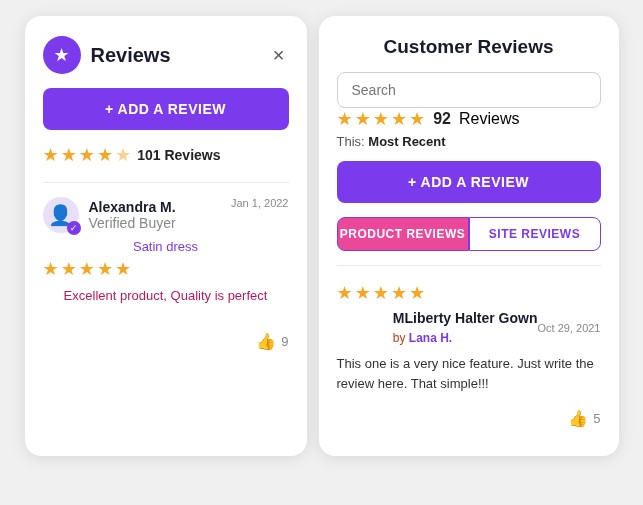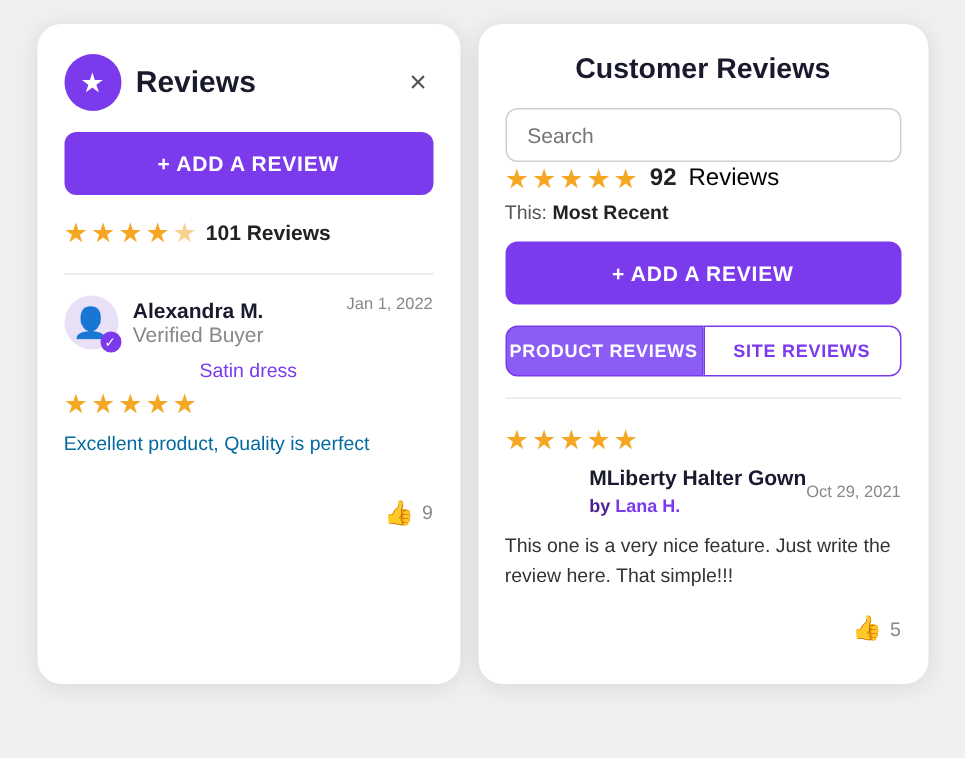--- a/index.html
+++ b/index.html
@@ -174,22 +174,23 @@
       font-weight: 500;
       margin-bottom: 4px;
       display: block;
       text-align: center;
     }
     .review-stars {
       margin-bottom: 6px;
     }
     .review-text {
       font-size: 13px;
-      color: #0369a1;
+      color: #be185d;
       line-height: 1.5;
+      text-align: center;
     }
     .thumbs-row {
       display: flex;
       justify-content: flex-end;
       align-items: center;
       gap: 5px;
       margin-top: 16px;
     }
     .thumbs-icon {
       font-size: 16px;
@@ -261,21 +262,21 @@
     .tab-btn {
       flex: 1;
       padding: 9px 0;
       border: 1.5px solid #7c3aed;
       font-size: 12px;
       font-weight: 700;
       letter-spacing: 0.5px;
       cursor: pointer;
     }
     .tab-btn-active {
-      background: #8b5cf6;
+      background: #ec4899;
       color: #fff;
       border-radius: 8px 0 0 8px;
     }
     .tab-btn-inactive {
       background: #fff;
       color: #7c3aed;
       border-radius: 0 8px 8px 0;
     }
     .right-review-card {}
     .right-review-stars { margin-bottom: 6px; }
@@ -283,21 +284,21 @@
       font-size: 14px;
       font-weight: 700;
       color: #1a1a2e;
       margin-bottom: 2px;
     }
     .reviewer-byline {
       font-size: 12px;
       color: #555;
       margin-bottom: 2px;
     }
-    .reviewer-byline .by { color: #4c1d95; font-weight: bold; }
+    .reviewer-byline .by { color: #c2410c; }
     .reviewer-byline .name { color: #7c3aed; font-weight: 600; }
     .right-review-meta {
       display: flex;
       justify-content: flex-end;
       align-items: center;
       margin-bottom: 8px;
     }
     .right-review-date { font-size: 11px; color: #888; }
     .right-review-text {
       font-size: 13px;

